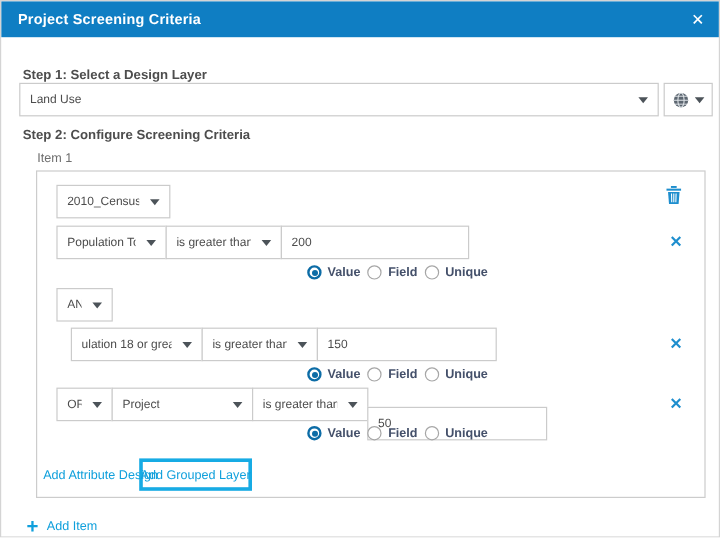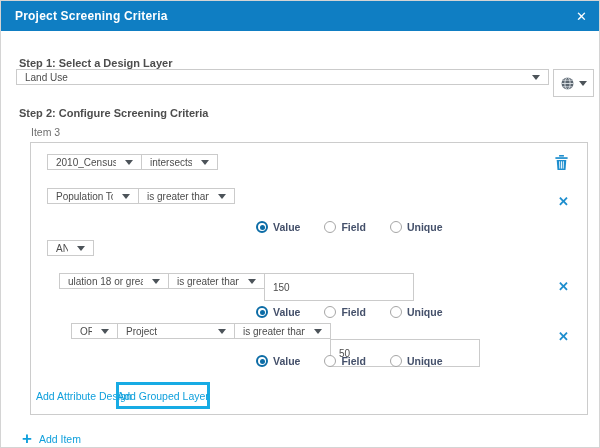--- a/index.html
+++ b/index.html
@@ -7,40 +7,40 @@
     font-family:"Liberation Sans",sans-serif;box-sizing:border-box;overflow:hidden;}
   
   .header{position:absolute;left:0;top:0;width:600px;height:30px;background:#0f7ec3;
     display:flex;align-items:center;justify-content:space-between;padding:0 14px;box-sizing:border-box;}
   .title{color:#fff;font-size:12px;font-weight:bold;letter-spacing:.2px;}
   .close{color:#fff;font-size:13px;line-height:1;cursor:pointer;}
   
   .steplabel{position:absolute;left:18px;font-size:11px;font-weight:bold;color:#4d4d4d;}
   .itemlabel{position:absolute;left:30px;top:125px;font-size:10.5px;color:#6f6f6f;}
   
-  .sel{box-sizing:border-box;height:16px;background:#fff;border:1px solid #cbcbcb;
+  .sel{box-sizing:border-box;height:28px;background:#fff;border:1px solid #cbcbcb;
     display:flex;align-items:center;justify-content:space-between;padding:0 8px;
     font-size:10px;color:#4c4c4c;cursor:pointer;}
   .sel .txt{white-space:nowrap;overflow:hidden;}
   .caret{flex:none;width:0;height:0;border-left:4px solid transparent;border-right:4px solid transparent;
     border-top:5px solid #4c5359;margin-left:9px;}
   .landuse{position:absolute;left:15px;top:68px;width:533px;}
   .iconbtn{position:absolute;left:552px;top:68px;width:41px;height:28px;border:1px solid #cbcbcb;
     box-sizing:border-box;display:flex;align-items:center;justify-content:center;gap:5px;cursor:pointer;background:#fff;}
   
   .panel{position:absolute;left:29px;top:141px;width:558px;height:273px;border:1px solid #cccccc;
     box-sizing:border-box;background:#fff;}
   .frow{position:absolute;display:flex;height:28px;}
   .frow > * + *{margin-left:-1px;}
   .inp{box-sizing:border-box;height:28px;border:1px solid #cbcbcb;padding:0 8px;font-size:10px;
     color:#4c4c4c;font-family:"Liberation Sans",sans-serif;background:#fff;outline:none;}
   .xbtn{position:absolute;color:#1e8ece;font-size:13px;font-weight:bold;line-height:1;cursor:pointer;}
   .trash{position:absolute;left:524px;top:12px;width:13px;height:15px;cursor:pointer;}
   
-  .radiorow{position:absolute;display:flex;align-items:center;gap:24px;height:14px;}
+  .radiorow{position:absolute;display:flex;align-items:center;gap:6px;height:14px;}
   .radio{display:flex;align-items:center;gap:5px;cursor:pointer;}
   .rc{width:12px;height:12px;border-radius:50%;border:1px solid #a6a6a6;box-sizing:border-box;
     background:#fff;display:flex;align-items:center;justify-content:center;flex:none;}
   .radio.on .rc{border:2px solid #0c6ca6;}
   .radio.on .rc::after{content:"";width:5px;height:5px;border-radius:50%;background:#0c6ca6;}
   .rlabel{font-size:10.5px;font-weight:bold;color:#44506a;}
   
   .link{color:#10a0dc;font-size:10.5px;cursor:pointer;white-space:nowrap;}
   .centerlink{position:absolute;left:0;top:228px;width:100%;text-align:center;}
   .attrlink{position:absolute;left:5px;top:247px;}
@@ -73,31 +73,27 @@
       <ellipse cx="6.5" cy="6.5" rx="2.6" ry="6" fill="none" stroke="#dfe4e8" stroke-width="0.9"></ellipse>
       <line x1="0.5" y1="6.5" x2="12.5" y2="6.5" stroke="#dfe4e8" stroke-width="0.9"></line>
       <line x1="1.5" y1="3.2" x2="11.5" y2="3.2" stroke="#dfe4e8" stroke-width="0.8"></line>
       <line x1="1.5" y1="9.8" x2="11.5" y2="9.8" stroke="#dfe4e8" stroke-width="0.8"></line>
     </svg>
     <span class="caret" style="margin-left:0;"></span>
   </div>
 
   <div class="steplabel" style="top:106px;">Step 2: Configure Screening Criteria</div>
 
-  <div class="itemlabel">Item 3</div>
+  <div class="itemlabel">Item 1</div>
 
   <div class="panel">
 
     <div class="frow" style="left:16px;top:11px;">
       <div class="sel" style="width:95px;">
         <span class="txt">2010_Census_Blocks</span>
-        <span class="caret"></span>
-      </div>
-      <div class="sel" style="width:77px;">
-        <span class="txt">intersects</span>
         <span class="caret"></span>
       </div>
     </div>
     <svg class="trash" viewBox="0 0 13 15">
       <rect x="4.1" y="0" width="4.8" height="1.6" fill="#1e8ece"></rect>
       <rect x="0.4" y="2.2" width="12.2" height="1.7" fill="#1e8ece"></rect>
       <path d="M1.7 5 L11.3 5 L10.5 15 L2.5 15 Z" fill="#1e8ece"></path>
       <line x1="4.6" y1="6.3" x2="4.8" y2="13.6" stroke="#fff" stroke-width="0.9"></line>
       <line x1="6.5" y1="6.3" x2="6.5" y2="13.6" stroke="#fff" stroke-width="0.9"></line>
       <line x1="8.4" y1="6.3" x2="8.2" y2="13.6" stroke="#fff" stroke-width="0.9"></line>
@@ -105,20 +101,21 @@
 
     <div class="frow" style="left:16px;top:45px;">
       <div class="sel" style="width:92px;">
         <span class="txt">Population Total</span>
         <span class="caret"></span>
       </div>
       <div class="sel" style="width:97px;">
         <span class="txt">is greater than</span>
         <span class="caret"></span>
       </div>
+      <input class="inp" style="width: 157px;" type="text" value="200">
     </div>
     <span class="xbtn" style="left:527px;top:52px;">✕</span>
 
     <div class="radiorow" style="left:225px;top:77px;">
       <span class="radio on">
           <span class="rc"></span>
           <span class="rlabel">Value</span>
         </span>
       <span class="radio">
           <span class="rc"></span>
@@ -159,21 +156,21 @@
           <span class="rc"></span>
           <span class="rlabel">Field</span>
         </span>
       <span class="radio">
           <span class="rc"></span>
           <span class="rlabel">Unique</span>
         </span>
     </div>
 
     <div class="frow" style="left:16px;top:180px;">
-      <div class="sel" style="width:47px;margin-left:24px;">
+      <div class="sel" style="width:47px;">
         <span class="txt">OR</span>
         <span class="caret"></span>
       </div>
       <div class="sel" style="width:118px;">
         <span class="txt">Project</span>
         <span class="caret"></span>
       </div>
       <div class="sel" style="width:97px;">
         <span class="txt">is greater than</span>
         <span class="caret"></span>

